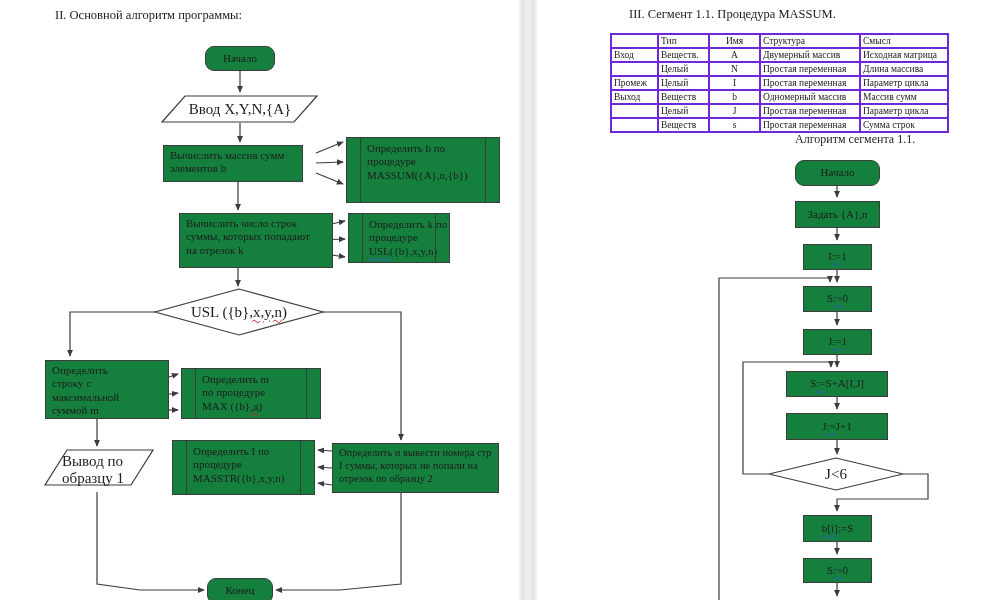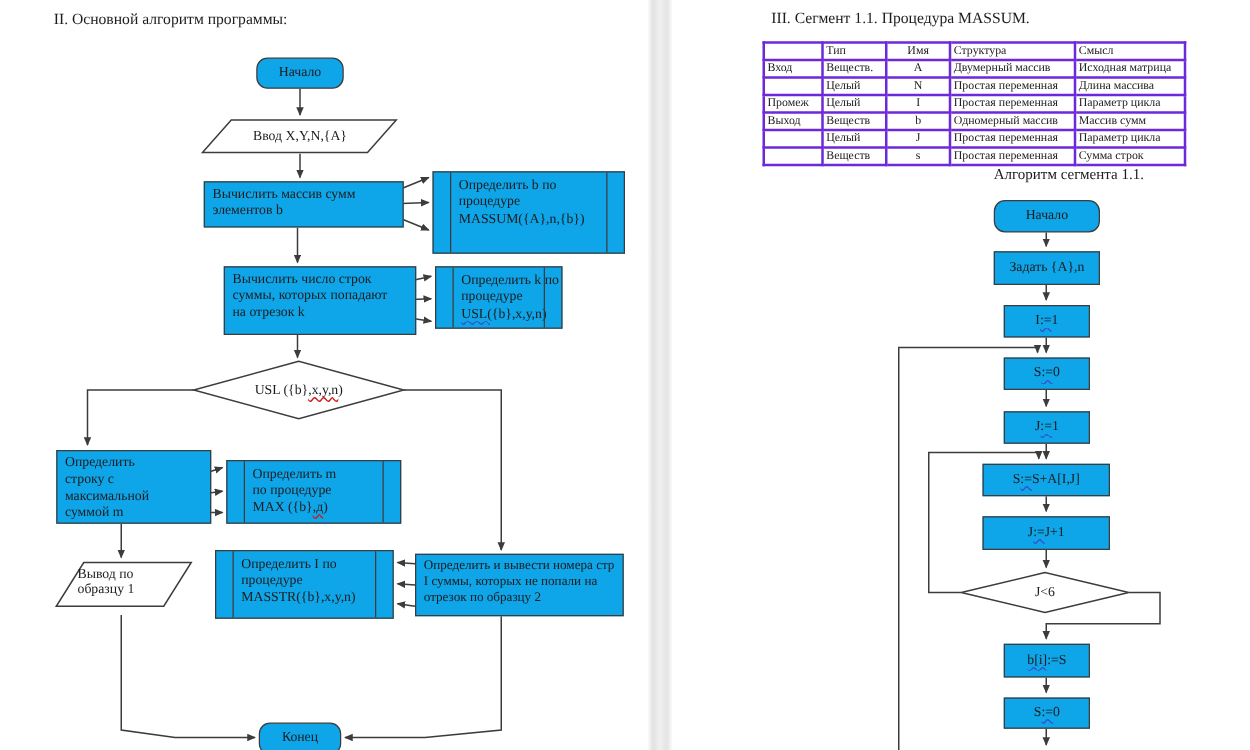--- a/index.html
+++ b/index.html
@@ -1,34 +1,34 @@
 <!DOCTYPE html>
 <html style="--line: #3c3c3c; --sq-red: #cc1a1a; --sq-blue: #3355cc;"><head>
 <meta charset="utf-8">
 <style>
   html,body{margin:0;padding:0;background:#fff;}
   .stage{position:relative;width:1000px;height:600px;background:#ffffff;overflow:hidden;
          font-family:"Liberation Serif","DejaVu Serif",serif;color:#1c1c1c;}
   svg.overlay{position:absolute;left:0;top:0;z-index:0;}
   .ln{stroke:var(--line);stroke-width:1.2;fill:none;}
   .shape{fill:#ffffff;stroke:var(--line);stroke-width:1.2;}
-  .node{position:absolute;border:1px solid var(--line);background:#0ea5e9;font-size:11px;
+  .node{position:absolute;border:1px solid var(--line);background:#15803d;font-size:11px;
         line-height:1.22;box-sizing:border-box;z-index:1;}
   .rounded{border-radius:9px;}
   .center{display:flex;align-items:center;justify-content:center;text-align:center;}
   .pad{padding:3px 6px;}
   .predef{}
   .predef::before,.predef::after{content:"";position:absolute;top:0;bottom:0;width:0;
         border-left:1px solid var(--line);}
   .predef::before{left:13px;}
   .predef::after{right:13px;}
   .predef .content{padding:4px 4px 4px 20px;}
   .line{display:block;white-space:nowrap;}
-  .freetext{position:absolute;z-index:1;background:transparent;font-size:11px;}
-  .title{font-size:12.5px;}
+  .freetext{position:absolute;z-index:1;background:transparent;font-size:15px;}
+  .title{font-size:12.5px;margin-left:12px;}
   .caption{font-size:12px;}
   .sq-red{text-decoration-line:underline;text-decoration-style:wavy;
           text-decoration-color:var(--sq-red);text-decoration-thickness:1px;text-underline-offset:2px;}
   .sq-blue{text-decoration-line:underline;text-decoration-style:wavy;
           text-decoration-color:var(--sq-blue);text-decoration-thickness:1px;text-underline-offset:2px;}
   .divider{position:absolute;top:0;height:600px;z-index:2;
           background:linear-gradient(90deg,#fdfdfd 0%,#e2e2e2 22%,#f0f0f0 50%,#e4e4e4 78%,#fcfcfc 100%);}
   table.vars{position:absolute;left:610px;top:33px;width:337px;border-collapse:collapse;
           z-index:1;table-layout:fixed;font-size:9.5px;line-height:11px;}
   table.vars td,table.vars th{border:2px solid #6d28d9;padding:0 2px;font-weight:normal;
@@ -93,21 +93,21 @@
   <div class="freetext title" style="left:43px;top:8px;">II. Основной алгоритм программы:</div>
 
   <div class="node rounded center" style="left:205px;top:46px;width:70px;height:25px;">
     <span>Начало</span>
   </div>
 
   <div class="freetext center" style="left:185px;top:100px;width:110px;height:18px;">
     <span>Ввод X,Y,N,{A}</span>
   </div>
 
-  <div class="node pad" style="left:163px;top:145px;width:160px;height:37px;">
+  <div class="node pad" style="left:163px;top:145px;width:140px;height:37px;">
     <span class="line">Вычислить массив сумм</span>
     <span class="line">элементов b</span>
   </div>
 
   <div class="node predef" style="left:346px;top:137px;width:154px;height:66px;">
     <div class="content">
       <span class="line">Определить b по</span>
       <span class="line">процедуре</span>
       <span class="line">MASSUM({A},n,{b})</span>
     </div>

